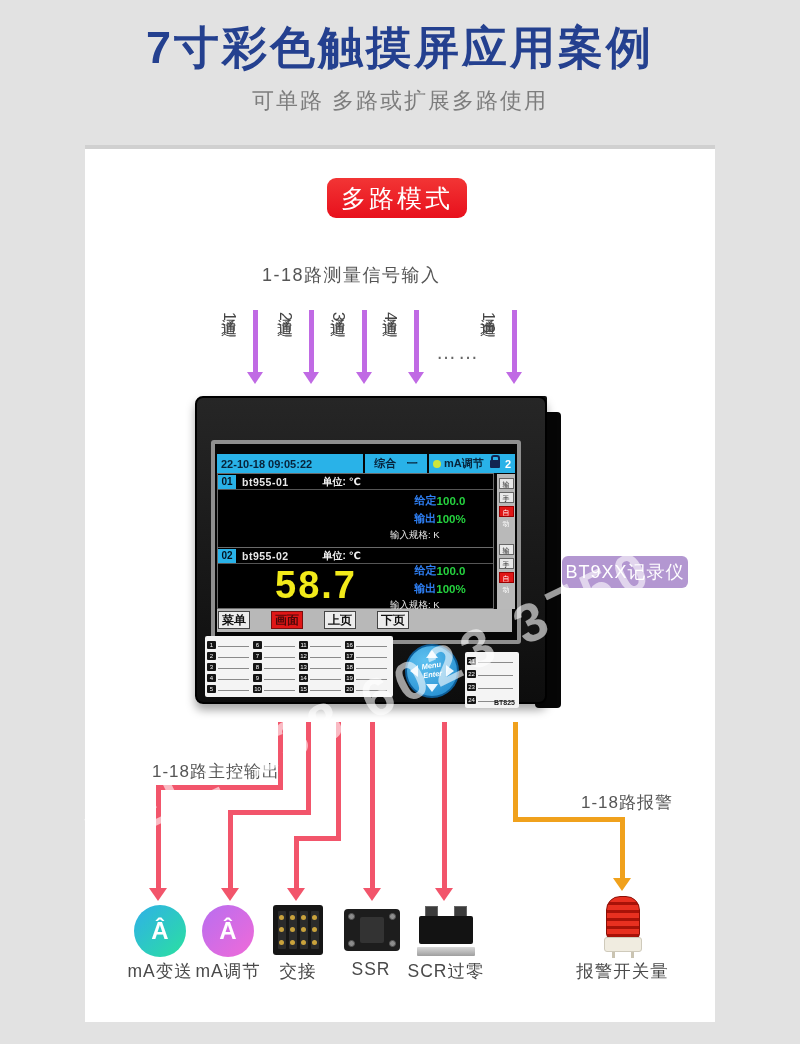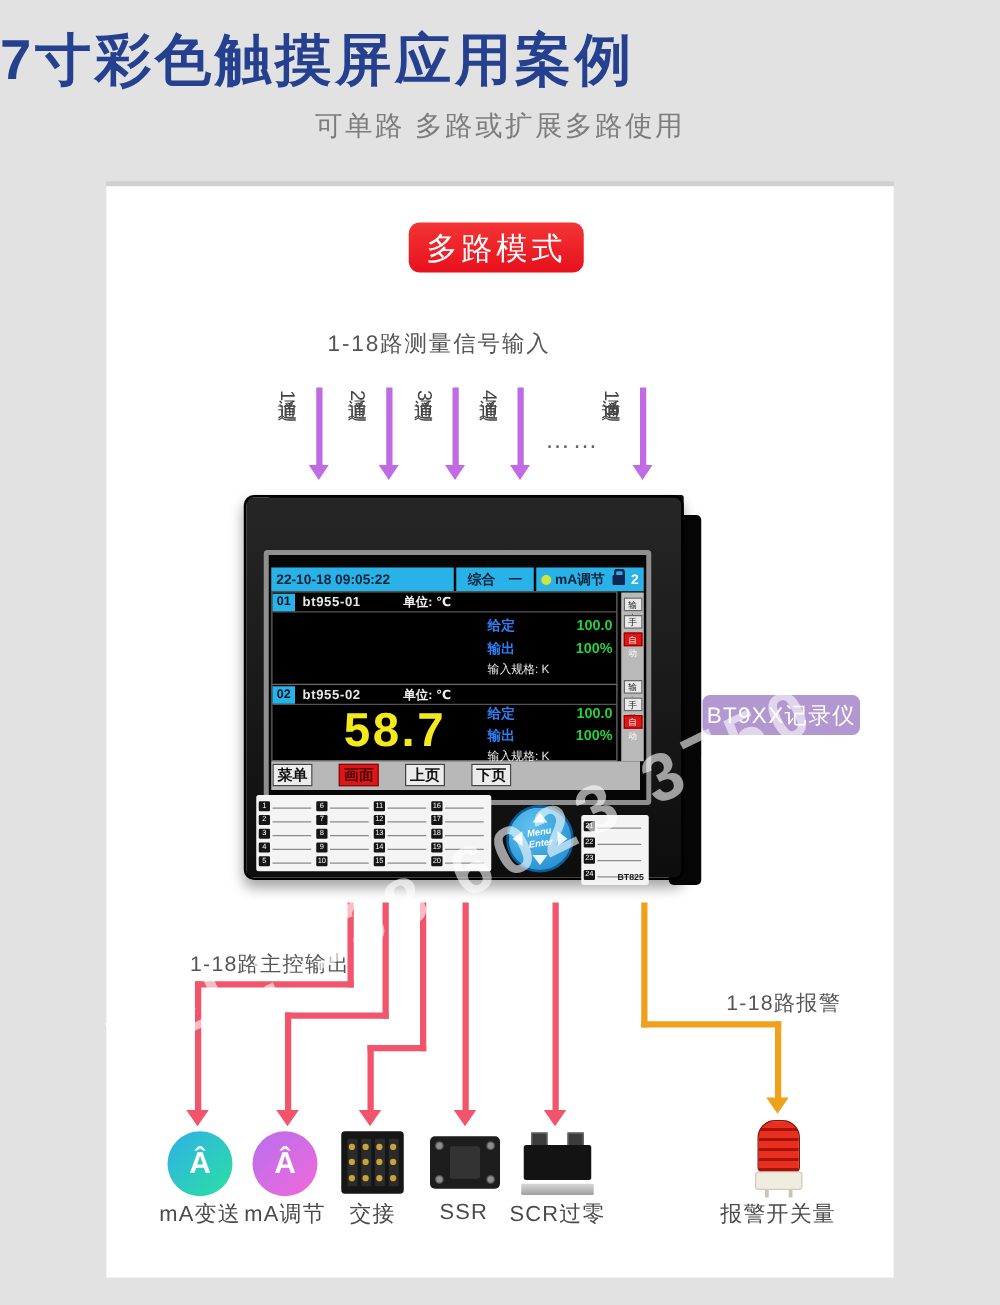--- a/index.html
+++ b/index.html
@@ -1,21 +1,21 @@
 <!DOCTYPE html>
 <html style="--title-blue: #24408f; --accent-red: #e8101c; --arrow-purple: #c06ae4; --line-pink: #f2556b; --line-orange: #f0a11c; --badge-purple: #b397d1; --screen-cyan: #29b2e8; --value-yellow: #f2ea1a; --value-green: #25d33f; --label-blue: #2e7ef2;"><head>
 <meta charset="utf-8">
 <style>
   * { margin:0; padding:0; box-sizing:border-box; }
   html,body { width:800px; }
   body { font-family:"Liberation Sans","DejaVu Sans",sans-serif; background:#e2e2e2; }
   .stage { position:relative; width:800px; height:1044px; background:#e2e2e2; overflow:hidden; }
 
   
-  .page-title { position:absolute; top:18px; left:0; width:800px; 
+  .page-title { position:absolute; top:18px; left:0; width:800px; text-align:center;
     font-size:45px; font-weight:bold; letter-spacing:3px; color:var(--title-blue,#24408f); }
   .page-subtitle { position:absolute; top:86px; left:0; width:800px; text-align:center;
     font-size:22px; color:#7d7d7d; letter-spacing:2px; }
 
   
   .panel { position:absolute; left:85px; top:149px; width:630px; height:873px; background:#ffffff;
     box-shadow:0 -4px 0 #d0d0d0; }
 
   .mode-badge { position:absolute; left:327px; top:178px; width:140px; height:40px;
     background:linear-gradient(180deg,#f23535,var(--accent-red,#e8101c));
@@ -63,21 +63,21 @@
   .ch2 { top:103px; height:62px; }
   .ch-head { height:16px; border-bottom:1px solid #555; display:flex; align-items:center; gap:6px; }
   .ch-id { width:18px; height:14px; background:var(--screen-cyan,#29b2e8); color:#04121f; font-size:10px;
     font-weight:bold; display:flex; align-items:center; justify-content:center; }
   .ch-tag { color:#e8e8e8; font-size:10.5px; font-weight:bold; letter-spacing:.5px; }
   .ch-unit { color:#f0f0f0; font-size:10px; font-weight:bold; margin-left:28px; }
   .ch-value { position:absolute; left:28px; top:20px; width:140px; text-align:center;
     color:var(--value-yellow,#f2ea1a); font-size:38px; font-weight:bold; letter-spacing:2px; }
   .ch2 .ch-value { top:16px; }
   .ch-info { position:absolute; left:172px; top:19px; width:100px; }
-  .info-row { display:flex; justify-content:space-between; align-items:center; margin-bottom:3px; }
+  .info-row { display:flex; justify-content:center; align-items:center; margin-bottom:3px; }
   .info-label { color:var(--label-blue,#2e7ef2); font-size:11px; font-weight:bold; }
   .info-val { color:var(--value-green,#25d33f); font-size:11.5px; font-weight:bold; }
   .info-spec { color:#e8e8e8; font-size:9.5px; }
   .ch2 .ch-info { top:15px; }
 
   
   .side-strip { position:absolute; right:2px; top:30px; width:18px; height:135px; background:#b9b9b9;
     display:flex; flex-direction:column; align-items:center; padding-top:4px; }
   .side-btn { width:15px; height:11px; margin-bottom:3px; font-size:7px; line-height:11px; text-align:center;
     background:#e9e9e9; border:1px solid #666; color:#222; }

